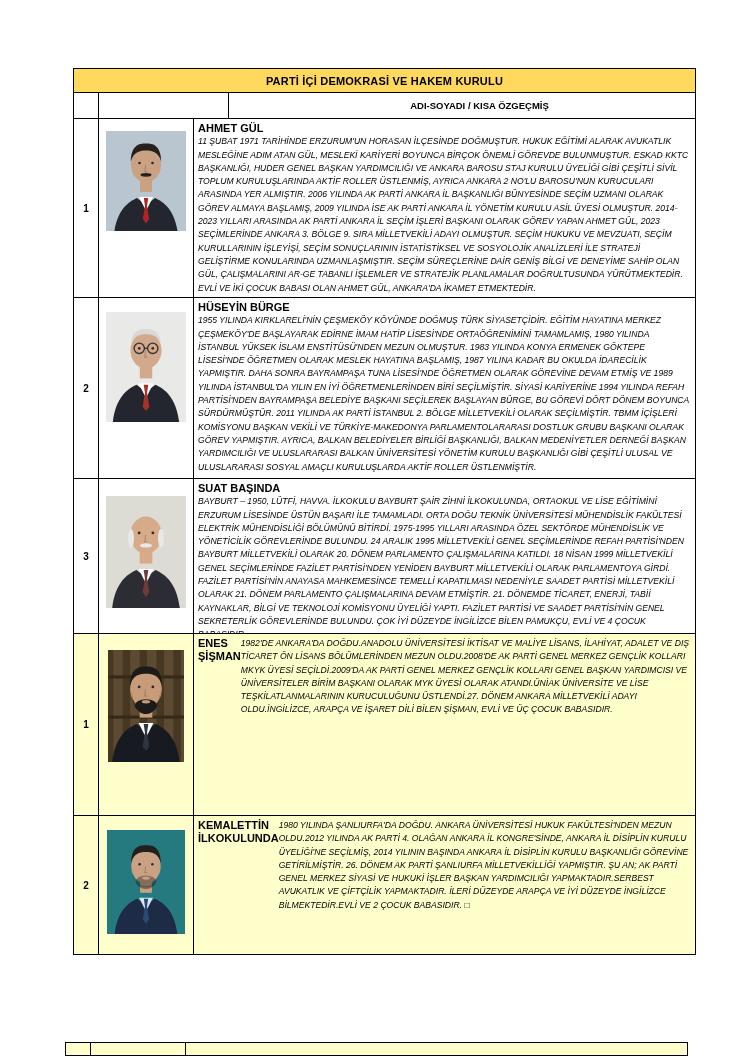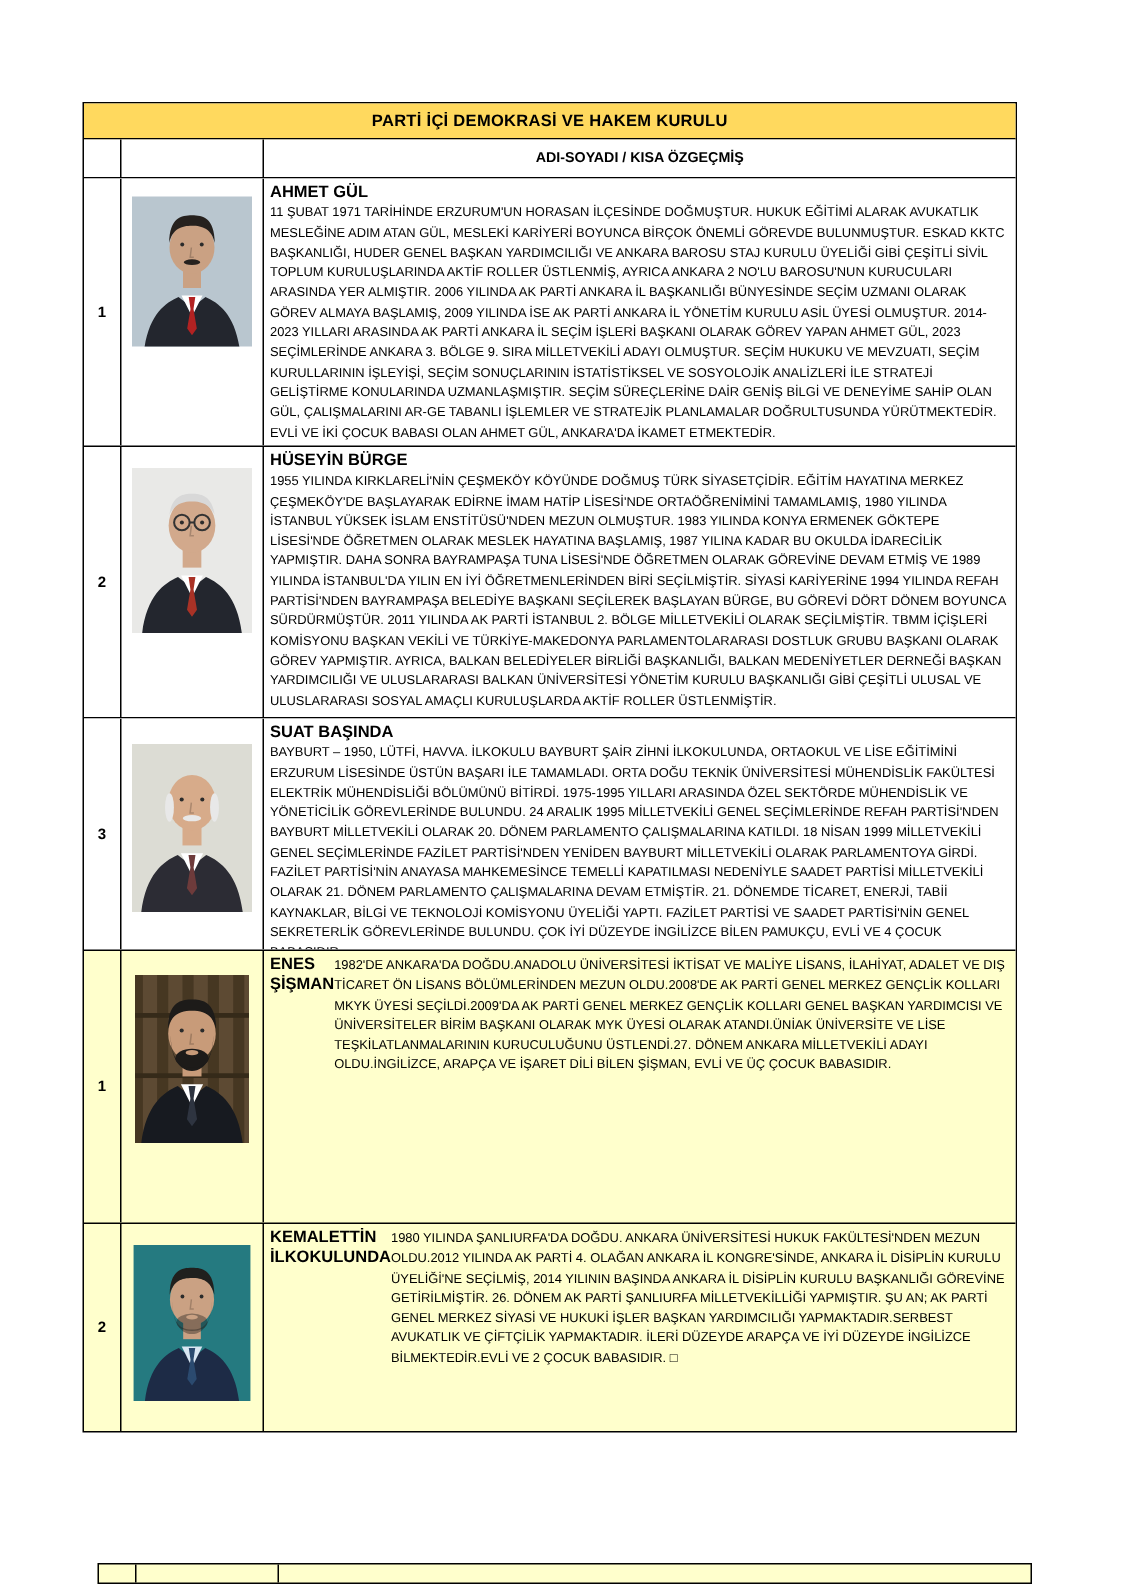--- a/index.html
+++ b/index.html
@@ -2,52 +2,53 @@
 <html><head>
 <meta charset="utf-8">
 <style>
   html,body { margin:0; padding:0; background:#ffffff; }
   .page {
     position:relative; width:750px; height:1060px; background:#ffffff;
     font-family:"Liberation Sans", sans-serif; color:#000;
     overflow:hidden;
   }
   .members-table {
-    position:absolute; left:55px; top:68px; width:623px;
+    position:absolute; left:73px; top:68px; width:623px;
     border:1px solid #000; box-sizing:border-box; background:#fff;
   }
   .title-row {
     height:24px; display:flex; align-items:center; justify-content:center;
     border-bottom:1px solid #000; box-sizing:border-box;
     font-weight:bold; font-size:11px; letter-spacing:0.2px;
   }
   .header-row {
     display:grid; grid-template-columns:25px 95px auto;
     height:26px; border-bottom:1px solid #000; box-sizing:border-box;
     background:#fff;
+    gap:35px;
   }
   .header-row .cell { border-right:1px solid #000; box-sizing:border-box; }
   .header-row .cell:last-child { border-right:none; display:flex; align-items:center; justify-content:center; font-weight:bold; font-size:9.5px; }
   .trow {
     display:grid; grid-template-columns:25px 95px auto;
     border-bottom:1px solid #000; box-sizing:border-box; overflow:hidden;
   }
   .trow:last-child { border-bottom:none; }
   .cell { border-right:1px solid #000; box-sizing:border-box; overflow:hidden; }
   .cell:last-child { border-right:none; }
   .num {
     display:flex; align-items:center; justify-content:center;
     font-weight:bold; font-size:10px;
   }
   .photo { display:flex; justify-content:center; align-items:flex-start; }
   .photo svg { display:block; }
   .bio { padding:3px 5px 2px 4px; font-size:8.6px; line-height:13.3px; }
   .bio.vcenter { display:flex; flex-direction:row; justify-content:center; }
   .member-name { font-weight:bold; font-size:11px; line-height:13.3px; }
-  .member-text { text-align:left; }
+  .member-text { text-align:left;font-style:italic; }
   .next-strip {
     position:absolute; left:65px; top:1042px; width:623px; height:14px;
     border:1px solid #000; box-sizing:border-box;
   }
   .next-strip .vline { position:absolute; top:0; bottom:0; width:1px; background:#000; }
 </style>
 </head>
 <body>
 
 <div class="page">

